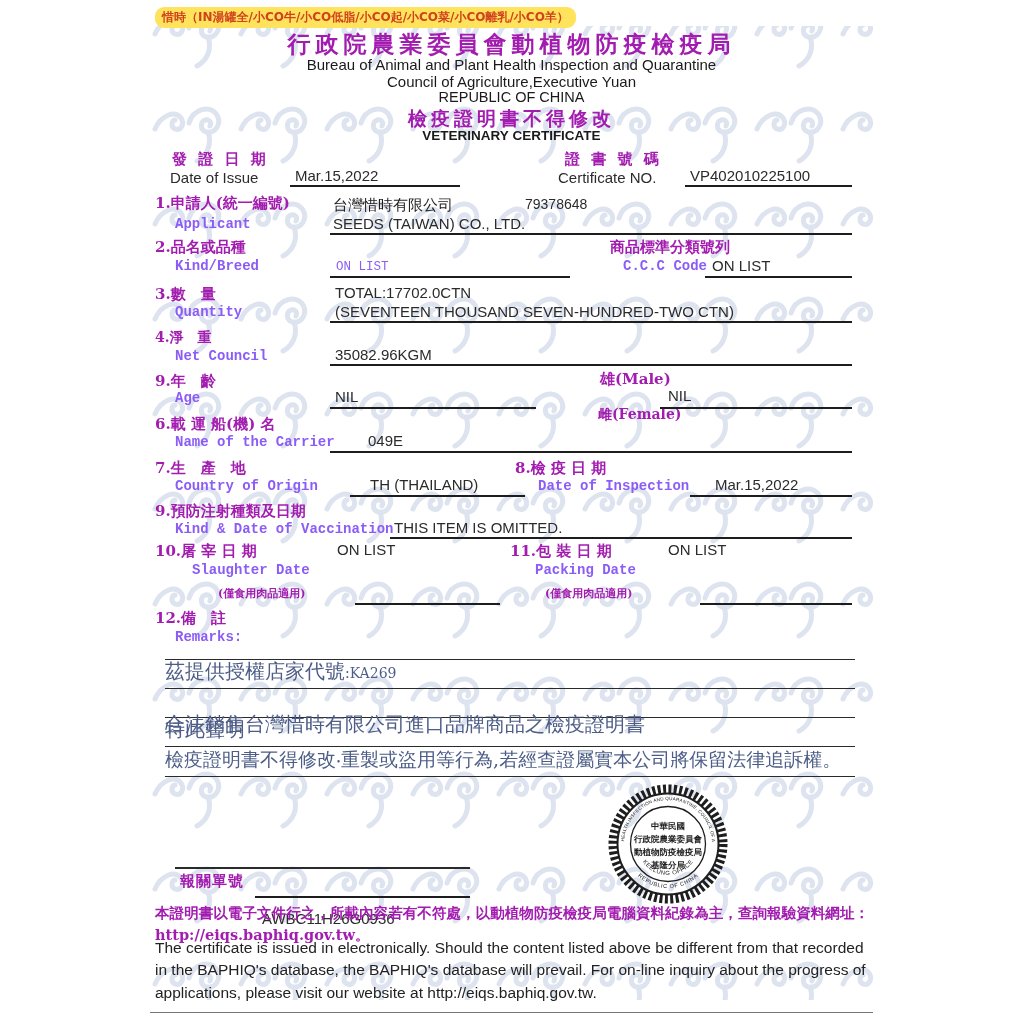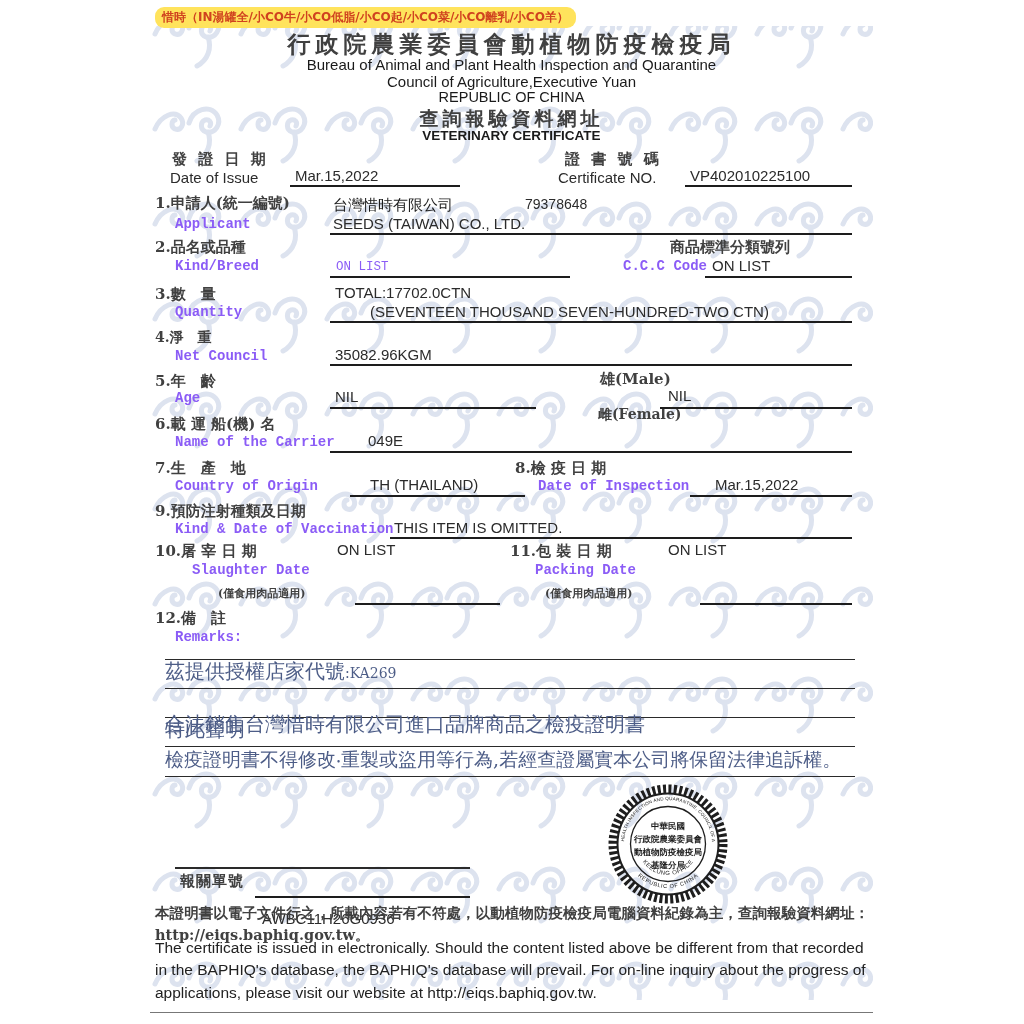--- a/index.html
+++ b/index.html
@@ -1,21 +1,21 @@
 <!DOCTYPE html>
 <html><head>
 <meta charset="utf-8">
 <style>
   html,body{margin:0;padding:0;background:#fff;}
   .page{position:relative;width:1024px;height:1024px;background:#ffffff;overflow:hidden;
         font-family:"Liberation Sans",sans-serif;color:#1a1a1a;}
   .doc{position:absolute;left:150px;top:0;width:723px;height:1024px;}
   .abs{position:absolute;}
   .ctr{left:0;width:723px;text-align:center;}
-  .zhb{font-family:"DejaVu Serif",serif;font-weight:bold;color:#404040;}
+  .zhb{font-family:"DejaVu Serif",serif;font-weight:bold;color:#a21caf;}
   .zhr{font-family:"DejaVu Serif",serif;color:#1c1c1c;}
   .enm{font-family:"Liberation Mono",monospace;color:#8b5cf6;font-weight:bold;}
   .val{font-family:"Liberation Sans",sans-serif;color:#2b2b2b;}
   .uline{position:absolute;height:0;border-bottom:2px solid #1d1d1d;}
   .rule{position:absolute;height:0;border-top:1.5px solid #2a2a2a;}
   .blue{font-family:"DejaVu Serif",serif;color:#4d5d87;}
   .pill{position:absolute;background:#ffe35c;border-radius:9px;padding:2px 7px;
         color:#d0421f;font-weight:bold;font-size:12px;font-family:"DejaVu Sans",sans-serif;}
   .wm{position:absolute;left:0;top:0;z-index:0;}
   .z1{z-index:2;}
@@ -39,60 +39,60 @@
       </defs>
       <rect x="0" y="26" width="723" height="974" fill="url(#wm)"></rect>
     </svg>
 
     <div class="pill z1" style="left:5px;top:7px;">惜時（IN湯罐全/小CO牛/小CO低脂/小CO起/小CO菜/小CO離乳/小CO羊）</div>
 
     <div class="abs ctr zhb z1" style="top:29px;font-size:23px;letter-spacing:5px;">行政院農業委員會動植物防疫檢疫局</div>
     <div class="abs ctr z1" style="top:56px;font-size:15px;">Bureau of Animal and Plant Health Inspection and Quarantine</div>
     <div class="abs ctr z1" style="top:73px;font-size:15px;">Council of Agriculture,Executive Yuan</div>
     <div class="abs ctr z1" style="top:89px;font-size:14.5px;">REPUBLIC OF CHINA</div>
-    <div class="abs ctr zhb z1" style="top:106px;font-size:19px;letter-spacing:4px;">查詢報驗資料網址</div>
+    <div class="abs ctr zhb z1" style="top:106px;font-size:19px;letter-spacing:4px;">檢疫證明書不得修改</div>
     <div class="abs ctr z1" style="top:128px;font-size:13.5px;font-weight:bold;">VETERINARY CERTIFICATE</div>
 
     <div class="abs zhb z1" style="left:22px;top:150px;font-size:15px;letter-spacing:3px;">發 證 日 期</div>
     <div class="abs val z1" style="left:20px;top:169px;font-size:15px;">Date of Issue</div>
     <div class="abs val z1" style="left:145px;top:167px;font-size:15px;">Mar.15,2022</div>
     <div class="uline z1" style="left:140px;top:185px;width:170px;"></div>
     <div class="abs zhb z1" style="left:415px;top:150px;font-size:15px;letter-spacing:3px;">證 書 號 碼</div>
     <div class="abs val z1" style="left:408px;top:169px;font-size:15px;">Certificate NO.</div>
     <div class="abs val z1" style="left:540px;top:167px;font-size:15px;">VP402010225100</div>
     <div class="uline z1" style="left:535px;top:185px;width:167px;"></div>
 
     <div class="abs zhb z1" style="left:5px;top:194px;font-size:15px;">1.申請人(統一編號)</div>
     <div class="abs zhr z1" style="left:183px;top:196px;font-size:15px;">台灣惜時有限公司</div>
     <div class="abs val z1" style="left:375px;top:196px;font-size:14px;">79378648</div>
     <div class="abs enm z1" style="left:25px;top:216px;font-size:14px;">Applicant</div>
     <div class="abs val z1" style="left:183px;top:215px;font-size:15px;">SEEDS (TAIWAN) CO., LTD.</div>
     <div class="uline z1" style="left:180px;top:233px;width:522px;"></div>
 
     <div class="abs zhb z1" style="left:5px;top:238px;font-size:15px;">2.品名或品種</div>
-    <div class="abs zhb z1" style="left:460px;top:238px;width:240px;text-align:center;font-size:15px;">商品標準分類號列</div>
+    <div class="abs zhb z1" style="left:460px;top:238px;width:240px;text-align:left;font-size:15px;">商品標準分類號列</div>
     <div class="abs enm z1" style="left:25px;top:258px;font-size:14px;">Kind/Breed</div>
     <div class="abs enm z1" style="left:186px;top:260px;font-size:12.5px;font-weight:normal;">ON LIST</div>
     <div class="uline z1" style="left:180px;top:276px;width:240px;"></div>
     <div class="abs enm z1" style="left:473px;top:258px;font-size:14px;">C.C.C Code</div>
     <div class="abs val z1" style="left:562px;top:257px;font-size:15px;">ON LIST</div>
     <div class="uline z1" style="left:555px;top:276px;width:147px;"></div>
 
     <div class="abs zhb z1" style="left:5px;top:285px;font-size:15px;">3.數　量</div>
     <div class="abs val z1" style="left:185px;top:284px;font-size:15px;">TOTAL:17702.0CTN</div>
     <div class="abs enm z1" style="left:25px;top:304px;font-size:14px;">Quantity</div>
-    <div class="abs val z1" style="left:185px;top:303px;font-size:15px;margin-left:35px;">(SEVENTEEN THOUSAND SEVEN-HUNDRED-TWO CTN)</div>
+    <div class="abs val z1" style="left:185px;top:303px;font-size:15px;">(SEVENTEEN THOUSAND SEVEN-HUNDRED-TWO CTN)</div>
     <div class="uline z1" style="left:180px;top:321px;width:522px;"></div>
 
     <div class="abs zhb z1" style="left:5px;top:329px;font-size:14px;">4.淨　重</div>
     <div class="abs enm z1" style="left:25px;top:348px;font-size:14px;">Net Council</div>
     <div class="abs val z1" style="left:185px;top:346px;font-size:15px;">35082.96KGM</div>
     <div class="uline z1" style="left:180px;top:364px;width:522px;"></div>
 
-    <div class="abs zhb z1" style="left:5px;top:372px;font-size:15px;">5.年　齡</div>
+    <div class="abs zhb z1" style="left:5px;top:372px;font-size:15px;">9.年　齡</div>
     <div class="abs zhb z1" style="left:450px;top:370px;font-size:15px;">雄(Male)</div>
     <div class="abs enm z1" style="left:25px;top:390px;font-size:14px;">Age</div>
     <div class="abs val z1" style="left:185px;top:388px;font-size:15px;">NIL</div>
     <div class="uline z1" style="left:180px;top:407px;width:206px;"></div>
     <div class="abs zhb z1" style="left:448px;top:406px;font-size:14px;">雌(Female)</div>
     <div class="abs val z1" style="left:518px;top:387px;font-size:15px;">NIL</div>
     <div class="uline z1" style="left:510px;top:407px;width:192px;"></div>
 
     <div class="abs zhb z1" style="left:5px;top:415px;font-size:15px;">6.載 運 船(機) 名</div>
     <div class="abs enm z1" style="left:25px;top:434px;font-size:14px;">Name of the Carrier</div>

